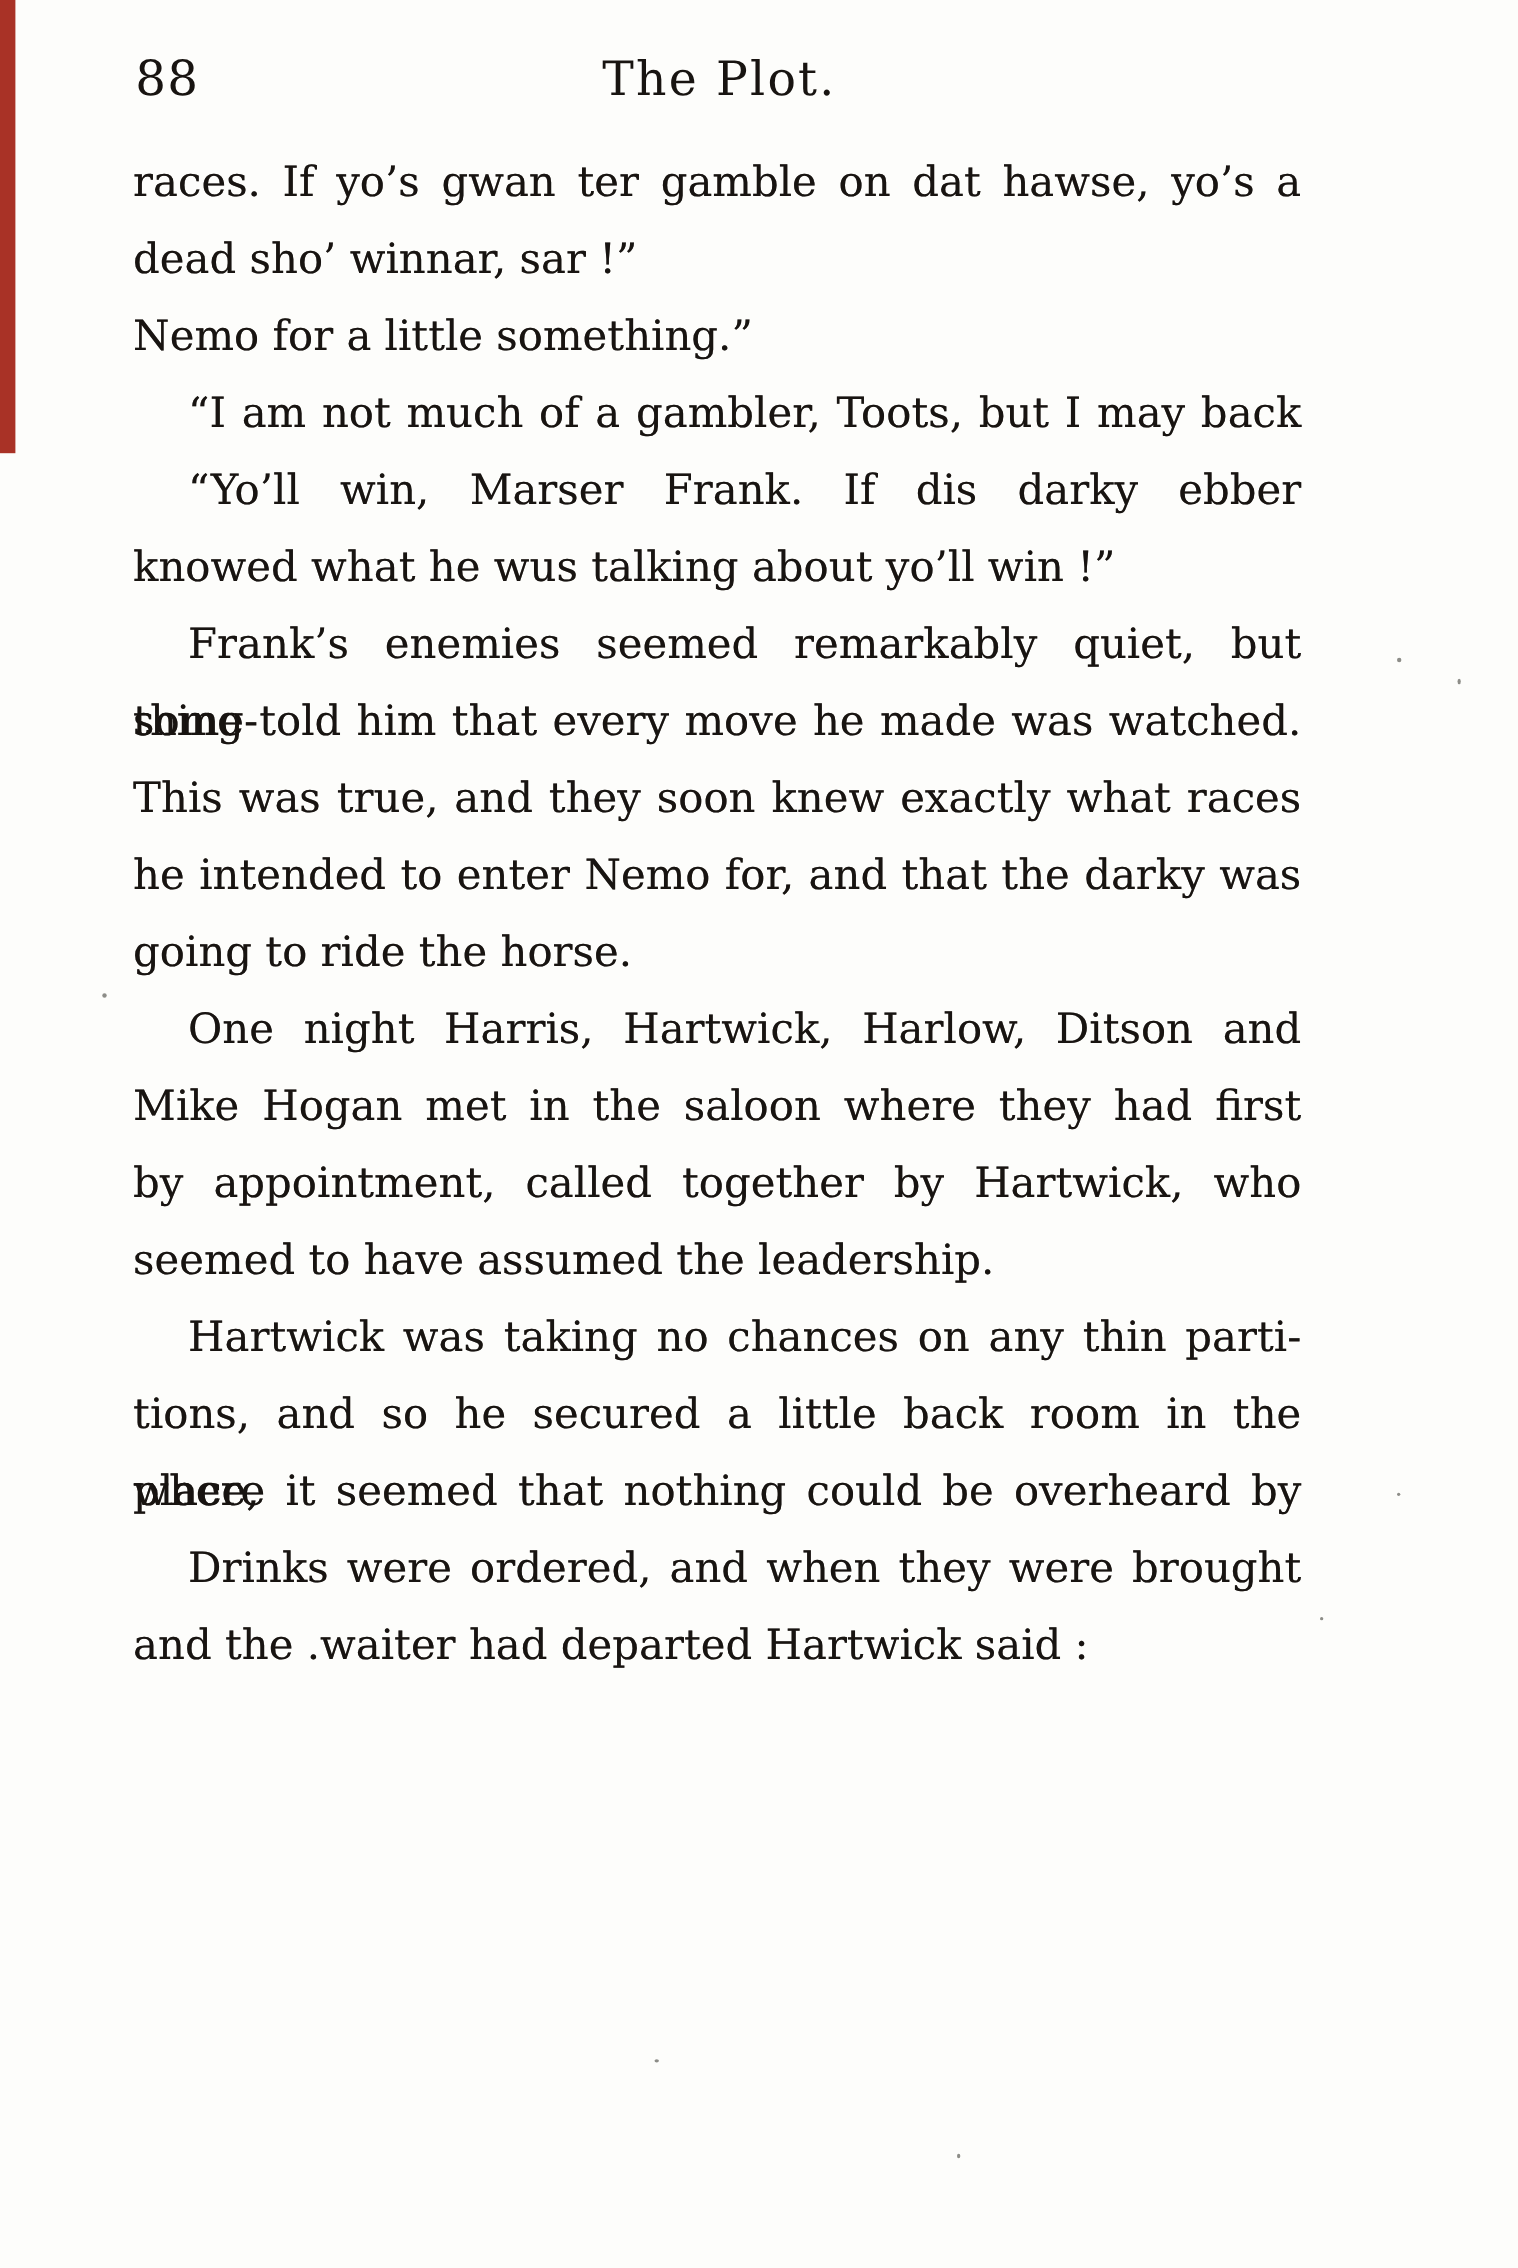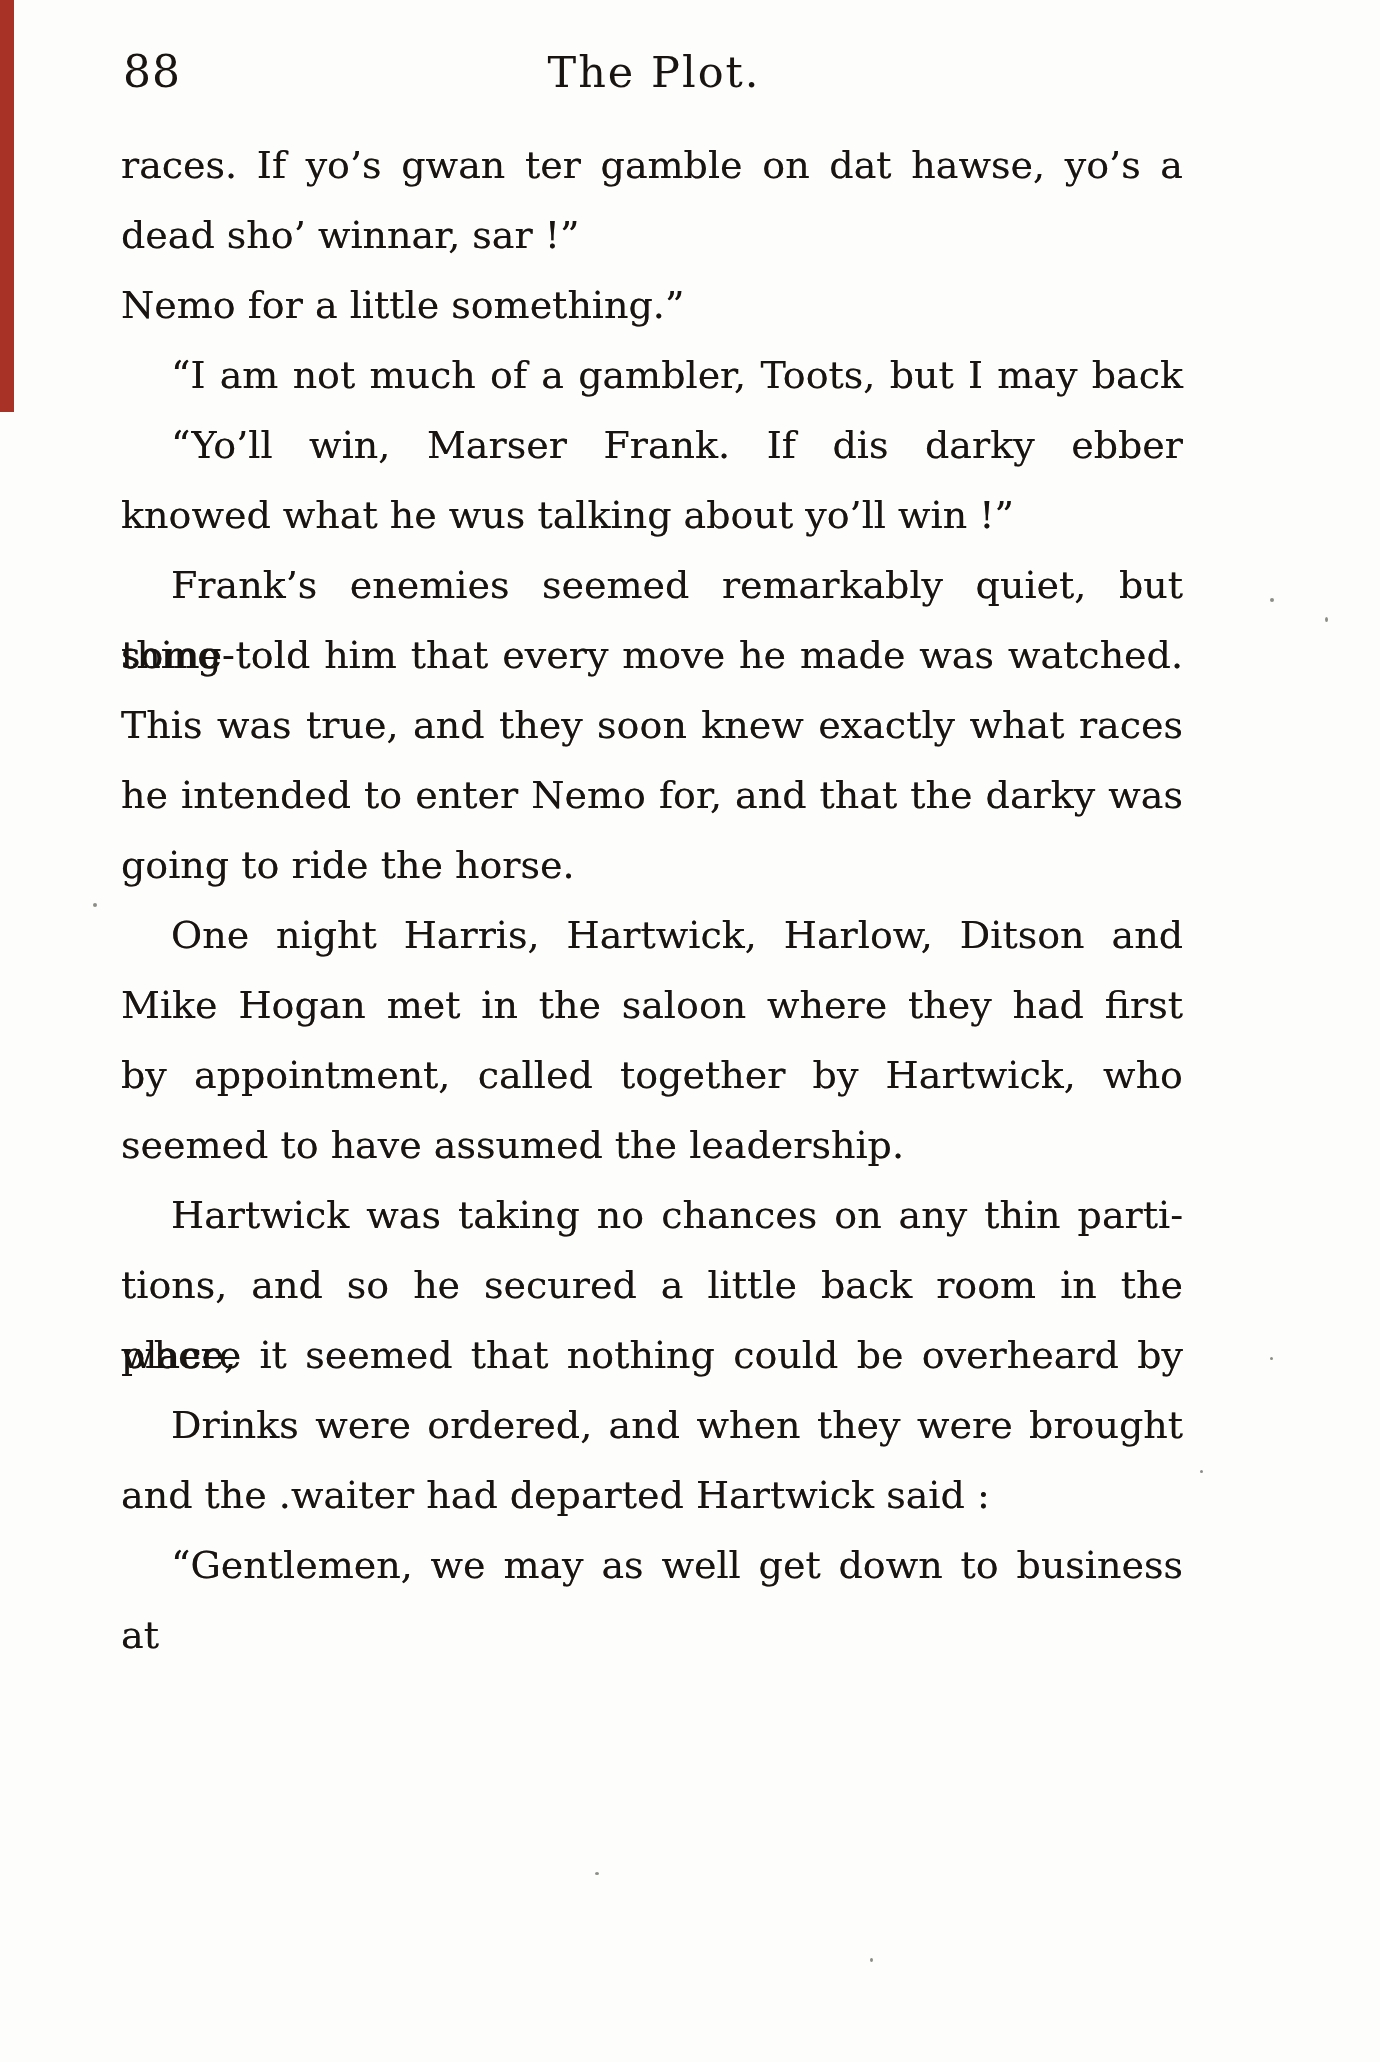--- a/index.html
+++ b/index.html
@@ -104,21 +104,20 @@
       <div class="line flush">going to ride the horse.</div>
       <div class="line just indent">One night Harris, Hartwick, Harlow, Ditson and</div>
       <div class="line just">Mike Hogan met in the saloon where they had first</div>
       <div class="line just">by appointment, called together by Hartwick, who</div>
       <div class="line flush">seemed to have assumed the leadership.</div>
       <div class="line just indent">Hartwick was taking no chances on any thin parti-</div>
       <div class="line just">tions, and so he secured a little back room in the place,</div>
       <div class="line just">where it seemed that nothing could be overheard by</div>
       <div class="line just indent">Drinks were ordered, and when they were brought</div>
       <div class="line flush">and the .waiter had departed Hartwick said :</div>
-      <div class="line just indent">“Gentlemen, we may as well get down to business at</div>
     </div>
 
   <div class="speck" style="left:1270px; top:598px; width:4px; height:4px;"></div>
   <div class="speck" style="left:1325px; top:617px; width:3px; height:5px;"></div>
   <div class="speck" style="left:1270px; top:1357px; width:3px; height:3px;"></div>
   <div class="speck" style="left:93px; top:903px; width:4px; height:4px;"></div>
   <div class="speck" style="left:595px; top:1872px; width:4px; height:3px;"></div>
   <div class="speck" style="left:870px; top:1958px; width:3px; height:4px;"></div>
   <div class="speck" style="left:1200px; top:1470px; width:3px; height:3px;"></div>
 </div>

